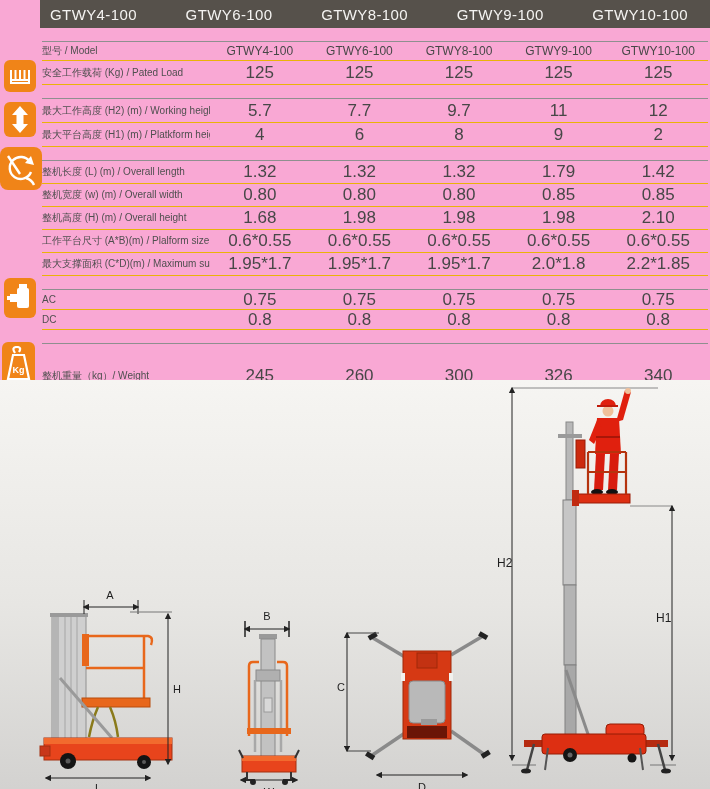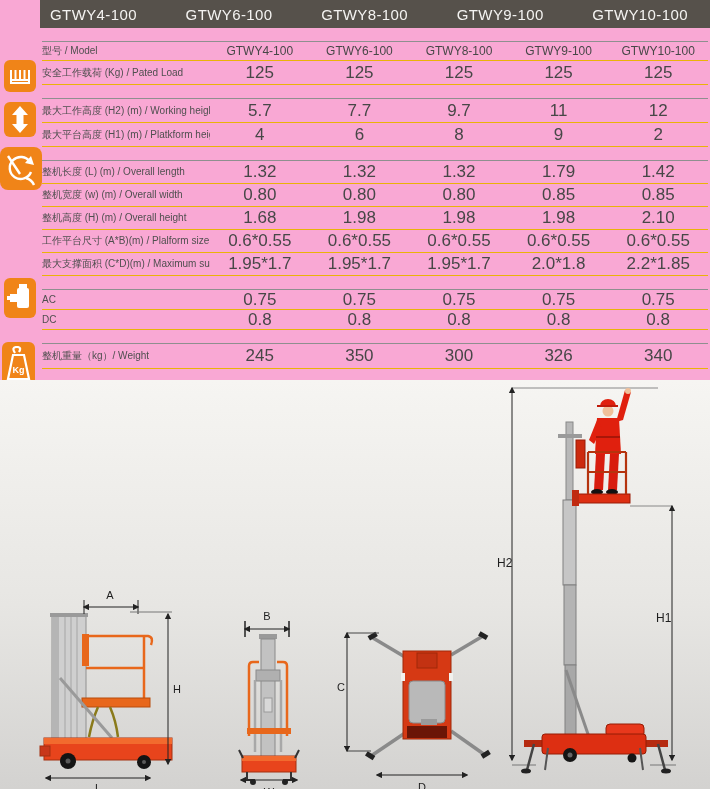--- a/index.html
+++ b/index.html
@@ -10,21 +10,21 @@
   .topbar{position:absolute;left:40px;top:0;width:670px;height:28px;background:#56514b;
           display:flex;align-items:center;justify-content:space-between;
           padding:0 22px 0 10px;box-sizing:border-box;}
   .topbar span{color:#f4f3f1;font-size:15px;font-weight:500;letter-spacing:.4px;white-space:nowrap;}
 
   
   .spec{position:absolute;left:42px;top:41px;width:666px;}
   .group{border-top:1px solid #8f8f8f;}
   .group + .group{margin-top:13px;}
   .row{display:flex;align-items:center;border-bottom:1px solid #eab308;height:22px;}
-  .row.h18{height:18px;} .row.h23{height:23px;} .row.h19{height:19px;} .row.h24{height:24px;}
+  .row.h18{height:18px;} .row.h23{height:23px;} .row.h19{height:19px;} .row.h24{height:24px;margin-top:20px;}
   .lbl{flex:0 0 168px;font-size:10px;color:#4f4f4f;white-space:nowrap;overflow:hidden;}
   .val{flex:1;text-align:center;font-size:17px;color:#474747;}
 
   
   .oicon{position:absolute;background:#f08418;border-radius:6px;display:flex;
          align-items:center;justify-content:center;}
   .oicon svg{display:block;}
 
   
   .draw-zone{position:absolute;left:0;top:380px;width:710px;height:409px;
@@ -145,21 +145,21 @@
         <span class="val">0.8</span>
         <span class="val">0.8</span>
         <span class="val">0.8</span>
       </div>
     </div>
 
     <div class="group">
       <div class="row h24">
         <span class="lbl">整机重量（kg）/ Weight</span>
         <span class="val">245</span>
-        <span class="val">350</span>
+        <span class="val">260</span>
         <span class="val">300</span>
         <span class="val">326</span>
         <span class="val">340</span>
       </div>
     </div>
   </div>
 
   <div class="oicon" style="left:4px;top:60px;width:32px;height:32px">
     <svg width="24" height="24" viewBox="0 0 24 24">
       <g stroke="#ffffff" stroke-width="2" fill="none">

